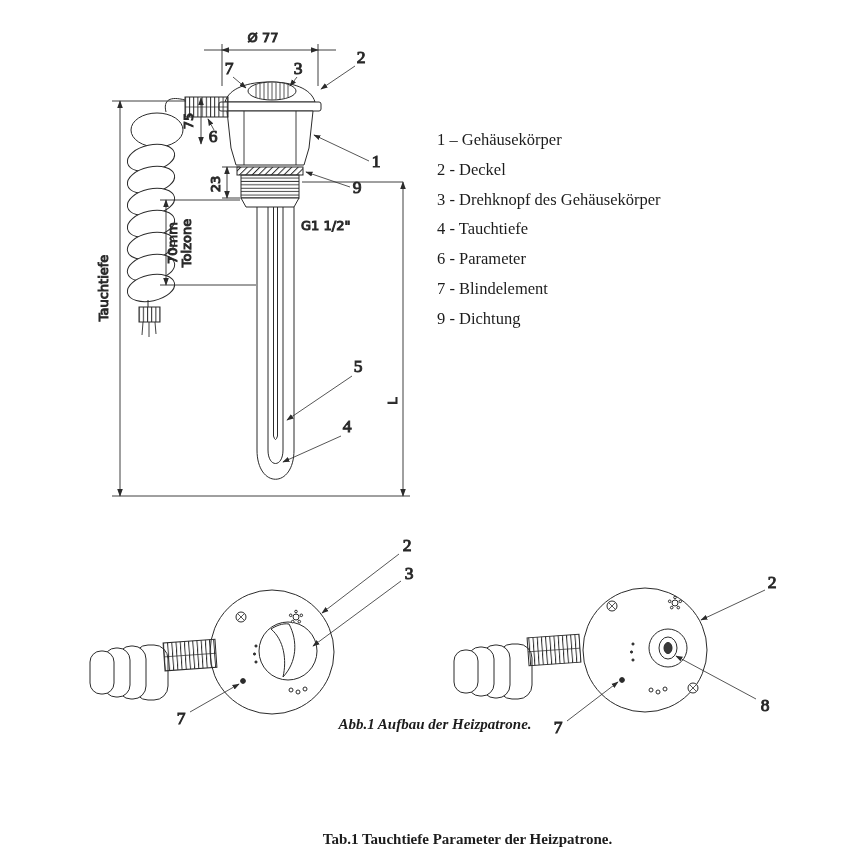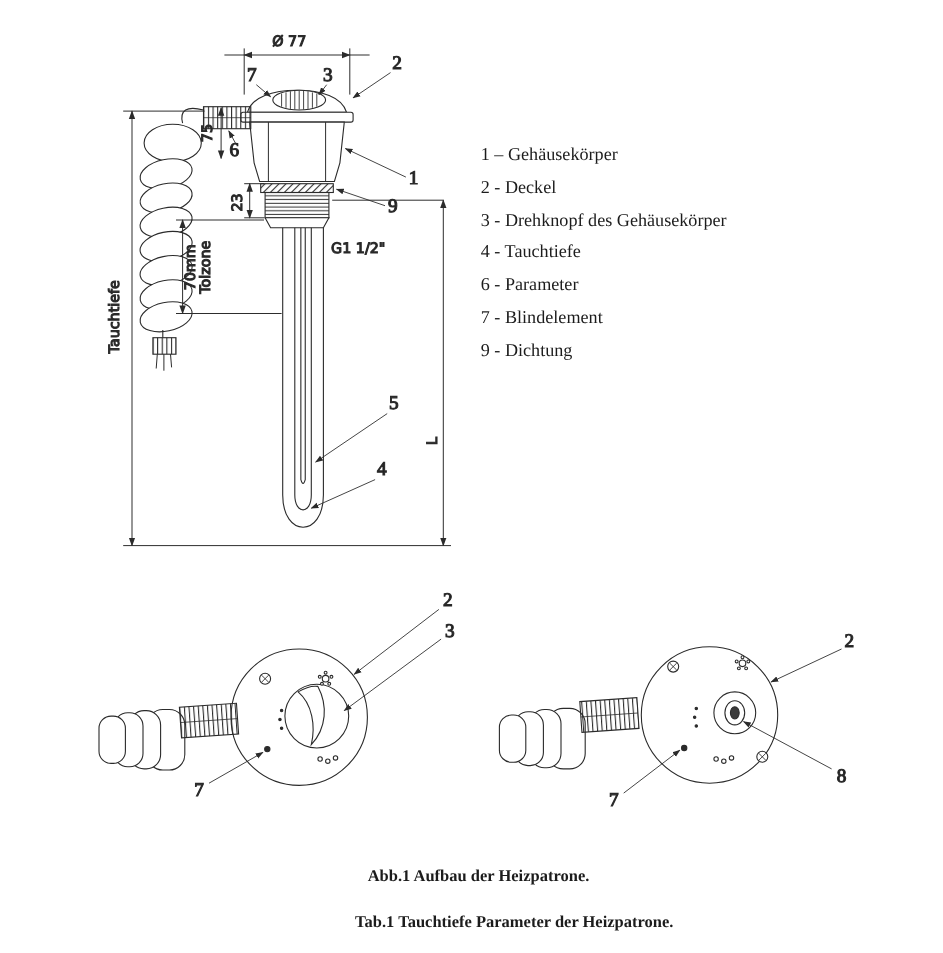--- a/index.html
+++ b/index.html
@@ -5,21 +5,21 @@
   html,body{margin:0;padding:0;background:#ffffff;}
   .canvas{position:relative;width:857px;height:866px;background:#ffffff;overflow:hidden;
           font-family:"Liberation Serif",serif;color:#1c1c1c;}
   svg.drawing{position:absolute;left:0;top:0;}
   svg text{font-family:"DejaVu Sans",sans-serif;fill:#1c1c1c;}
   svg text.dim{font-size:13px;}
   svg text.callout{font-family:"Liberation Serif",serif;font-size:17.5px;}
   .legend{position:absolute;left:437px;top:130px;}
   .legend-item{height:29.8px;font-size:16.5px;white-space:nowrap;}
   .caption{position:absolute;font-weight:bold;font-size:15px;text-align:center;}
-  #cap-fig{left:13px;right:0;top:789px;}
+  #cap-fig{left:13px;right:0;top:716px;font-style:italic;}
   #cap-tab{left:78px;right:0;top:831px;}
 </style>
 </head>
 <body>
 
 <div class="canvas">
 
 <svg class="drawing" width="857" height="866" viewBox="0 0 857 866">
   <defs>
     <marker id="arw" viewBox="0 0 10 10" refX="9" refY="5" markerWidth="9" markerHeight="9" orient="auto-start-reverse">

